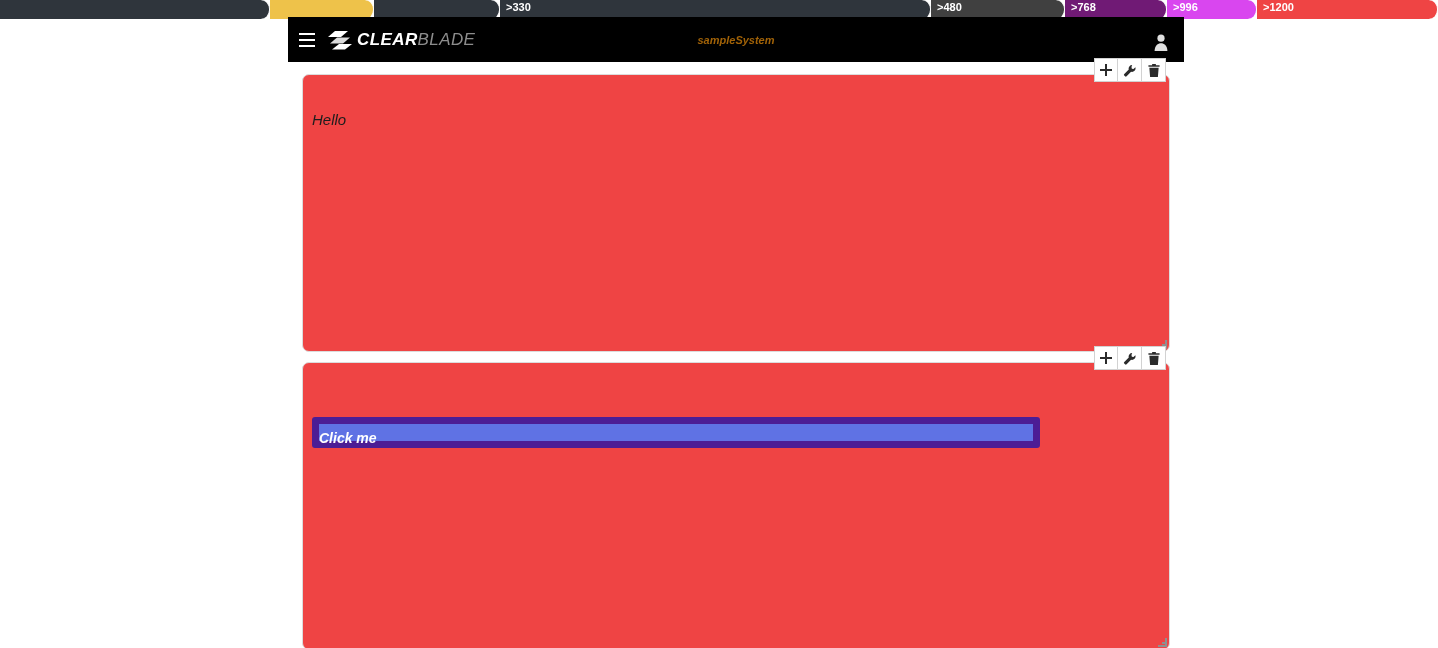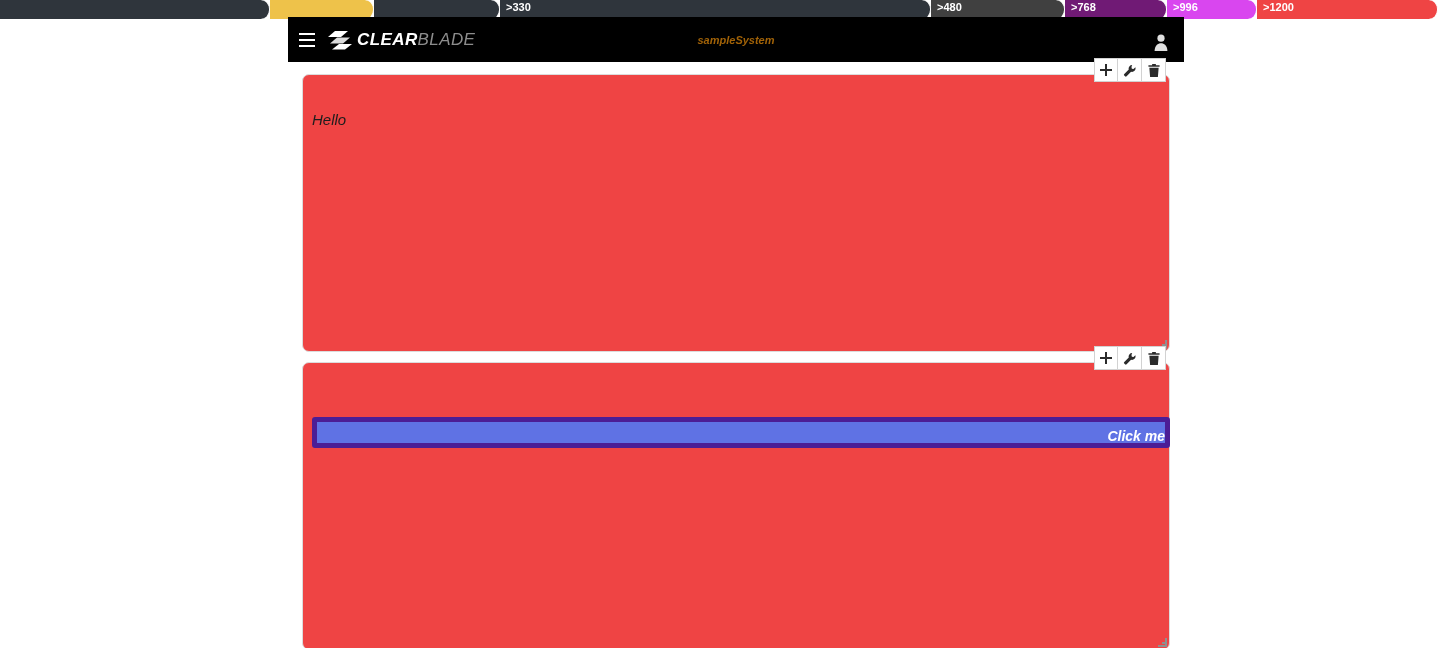--- a/index.html
+++ b/index.html
@@ -146,30 +146,30 @@
   #text-widget-content {
     position: absolute;
     left: 9px; top: 36px;
     font-size: 15px;
     color: #1d1d1d;
   }
 
   #click-button {
     position: absolute;
     left: 9px; top: 54px;
-    width: 858px; height: 31px;
+    width: 728px; height: 31px;
     background: #5f72e4;
     color: #ffffff;
-    border: 5px solid #4c1d95;
+    border: 7px solid #4c1d95;
     border-radius: 3px;
     font-size: 14px;
     font-weight: bold;
     font-family: "Liberation Sans", sans-serif;
     cursor: pointer;
-    text-align: right;
+    text-align: left;
     line-height: 29px;
   }
 
   .resize-grip {
     position: absolute;
     right: 1px; bottom: 1px;
     width: 12px; height: 12px;
     cursor: nwse-resize;
   }
   .resize-grip i {

